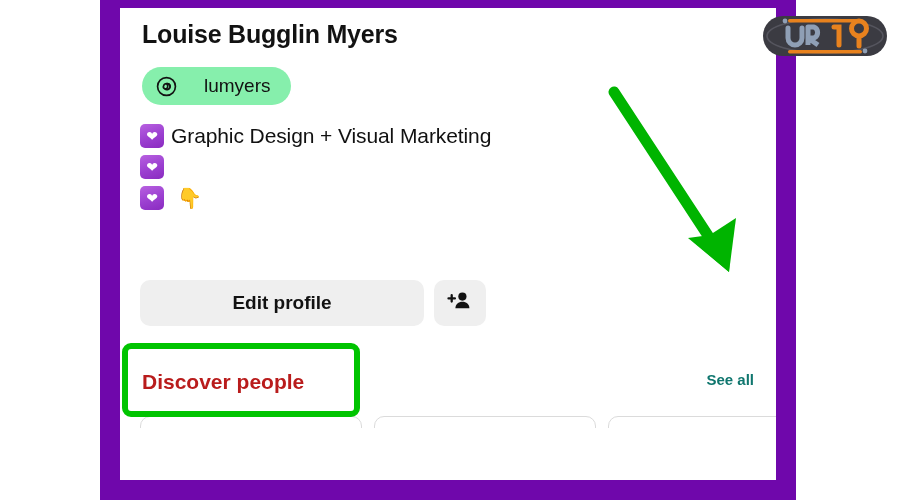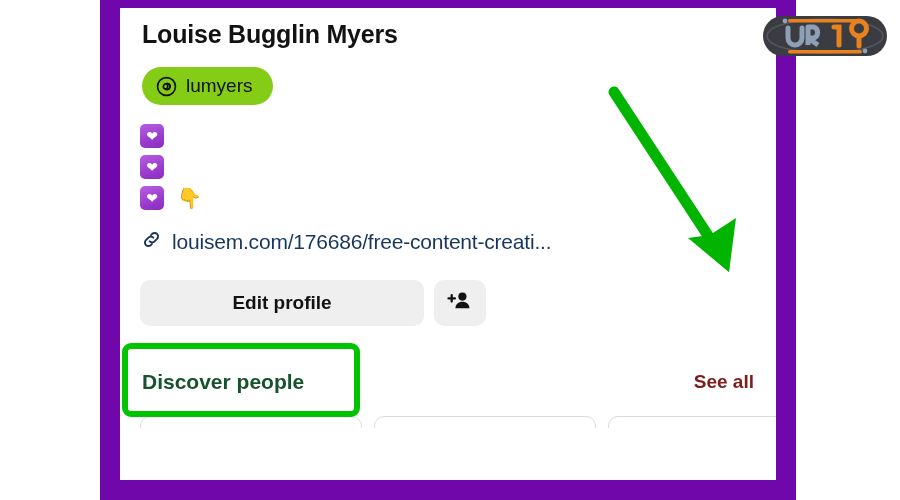--- a/index.html
+++ b/index.html
@@ -44,23 +44,23 @@
     white-space: nowrap;
   }
 
   
   .threads-chip {
     position: absolute;
     left: 22px; top: 59px;
     height: 38px;
     display: flex;
     align-items: center;
-    gap: 9px;
+    gap: 27px;
     padding: 0 20px 0 14px;
-    background: #84cc16;
+    background: #86efac;
     border-radius: 19px;
   }
   .threads-chip .glyph { display: flex; align-items: center; }
   .threads-chip .txt {
     font-size: 19px;
     color: #121212;
   }
 
   
   .bio { position: absolute; left: 20px; top: 112px; width: 560px; }
@@ -125,28 +125,28 @@
   .btn-edit  { width: 284px; }
   .btn-share { width: 284px; }
   .btn-icon  { width: 52px; }
 
   
   .discover-label {
     position: absolute;
     left: 22px; top: 362px;
     font-size: 21px;
     font-weight: bold;
-    color: #14532d;
+    color: #b91c1c;
   }
   .see-all {
     position: absolute;
     right: 22px; top: 363px;
-    font-size: 19px;
+    font-size: 15px;
     font-weight: bold;
-    color: #7f1d1d;
+    color: #0f766e;
     cursor: pointer;
   }
 
   
   .cards {
     position: absolute;
     left: 20px; top: 408px;
     display: flex;
     gap: 12px;
   }
@@ -267,44 +267,36 @@
           <path d="M12.6 8.8c2 0 3.1 1.1 3.4 2.6.3 1.7-.5 3.3-2.2 3.9-1.3.5-2.8.2-3.6-.6" stroke="#121212" stroke-width="1.9" stroke-linecap="round" fill="none"></path>
         </svg>
       </span>
       <span class="txt">lumyers</span>
     </div>
 
     <div class="bio">
 
       <div class="bio-line">
         <span class="bio-bullet">❤</span>
+        <span class="bio-text">Graphic Design + Visual Marketing</span>
         <span class="bio-emoji"></span>
       </div>
 
       <div class="bio-line">
         <span class="bio-bullet">❤</span>
         <span class="bio-emoji"></span>
       </div>
 
       <div class="bio-line">
         <span class="bio-bullet">❤</span>
         <span class="bio-emoji">👇</span>
       </div>
 
     </div>
 
-    <div class="link-row">
-      <span>
-        <svg width="23" height="23" viewBox="0 0 24 24" fill="none">
-          <path d="M10.1 13.9a3.6 3.6 0 0 0 5.1 0l2.6-2.6a3.6 3.6 0 1 0-5.1-5.1l-1.2 1.2" stroke="#17365d" stroke-width="2" stroke-linecap="round"></path>
-          <path d="M13.9 10.1a3.6 3.6 0 0 0-5.1 0l-2.6 2.6a3.6 3.6 0 1 0 5.1 5.1l1.2-1.2" stroke="#17365d" stroke-width="2" stroke-linecap="round"></path>
-        </svg>
-      </span>
-      <span class="link-text">louisem.com/176686/free-content-creati...</span>
-    </div>
 
     <div class="actions">
       <button class="btn btn-edit">Edit profile</button>
       <button class="btn btn-icon">
         <span>
           <svg width="26" height="26" viewBox="0 0 26 26" fill="none">
             <circle cx="15.4" cy="8.6" r="4.1" fill="#121212"></circle>
             <path d="M8.4 20.2c0-3.9 3.1-6.4 7-6.4s7 2.5 7 6.4z" fill="#121212"></path>
             <path d="M4.7 7.2v6.4M1.5 10.4h6.4" stroke="#121212" stroke-width="2.3" stroke-linecap="round"></path>
           </svg>

